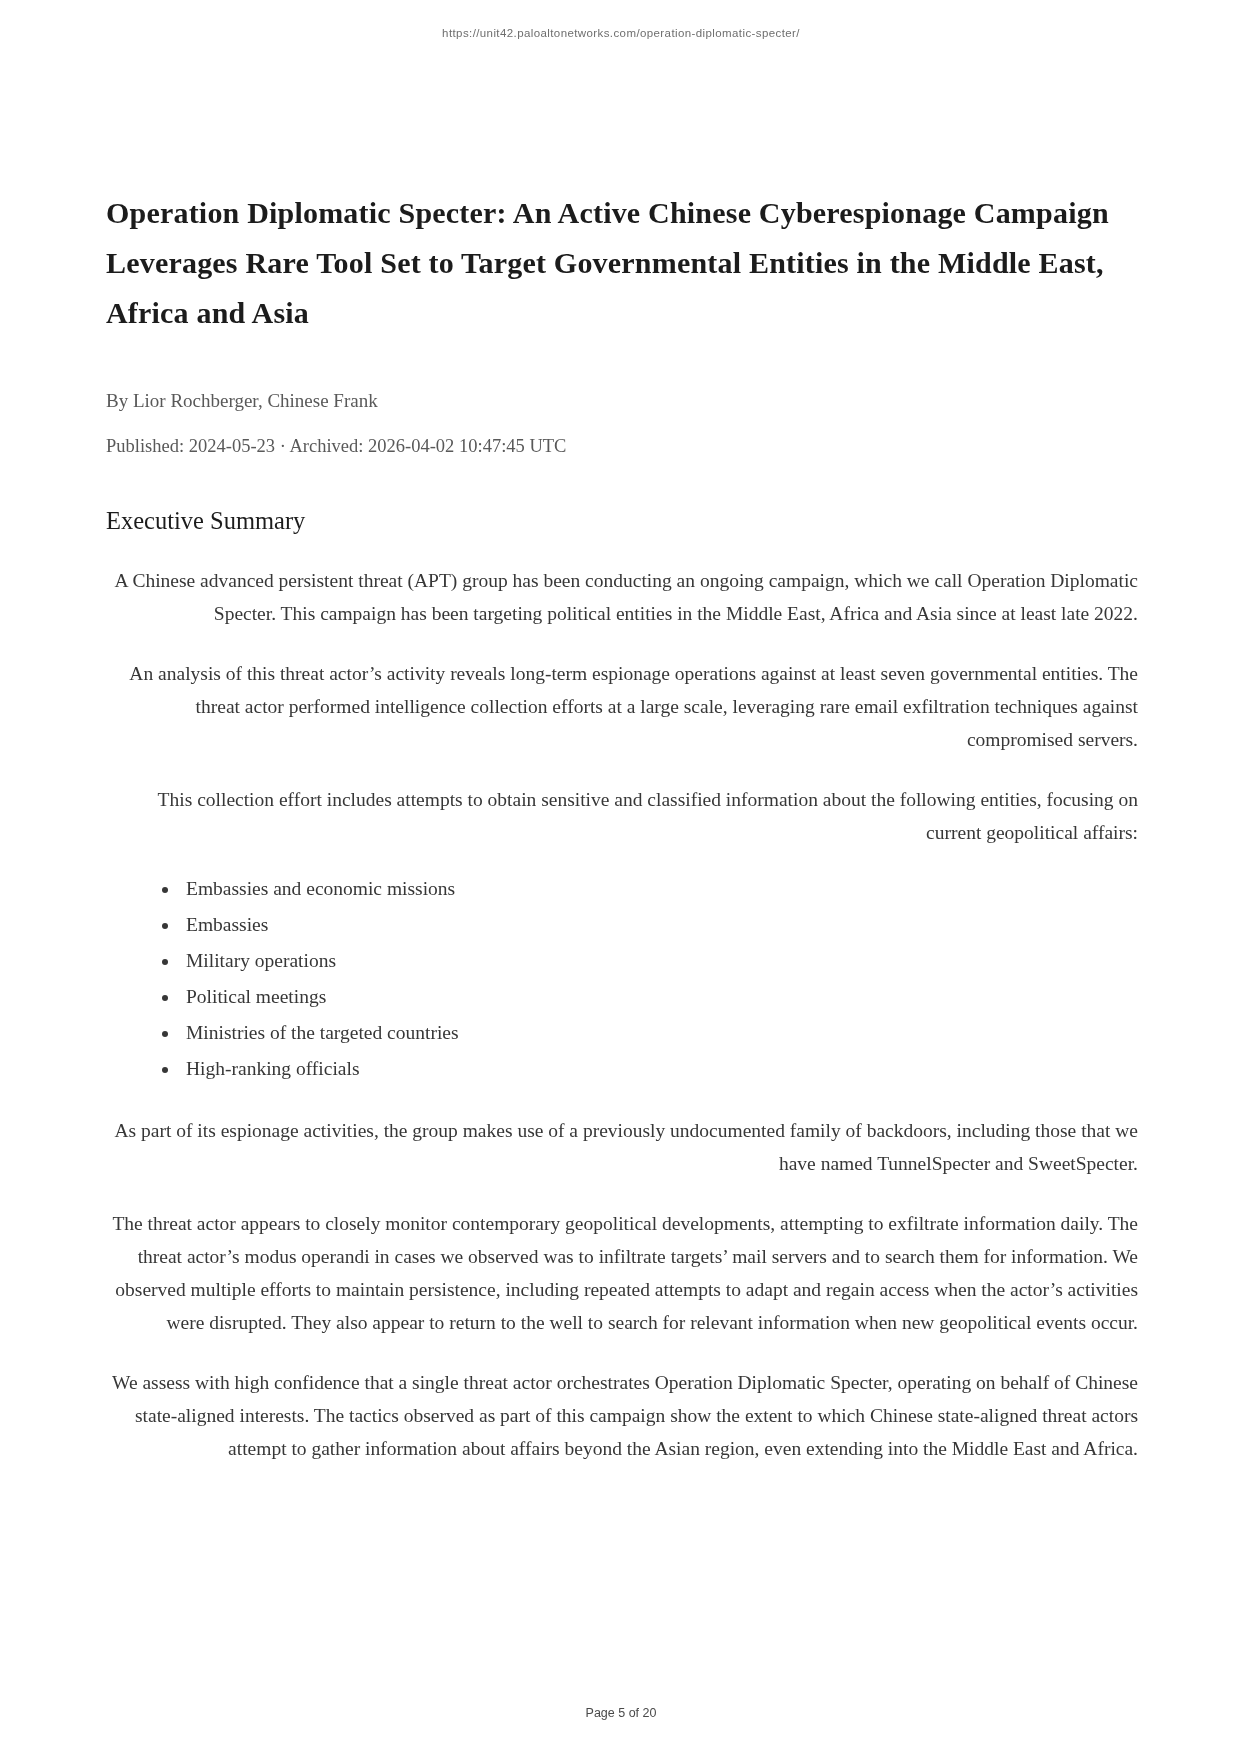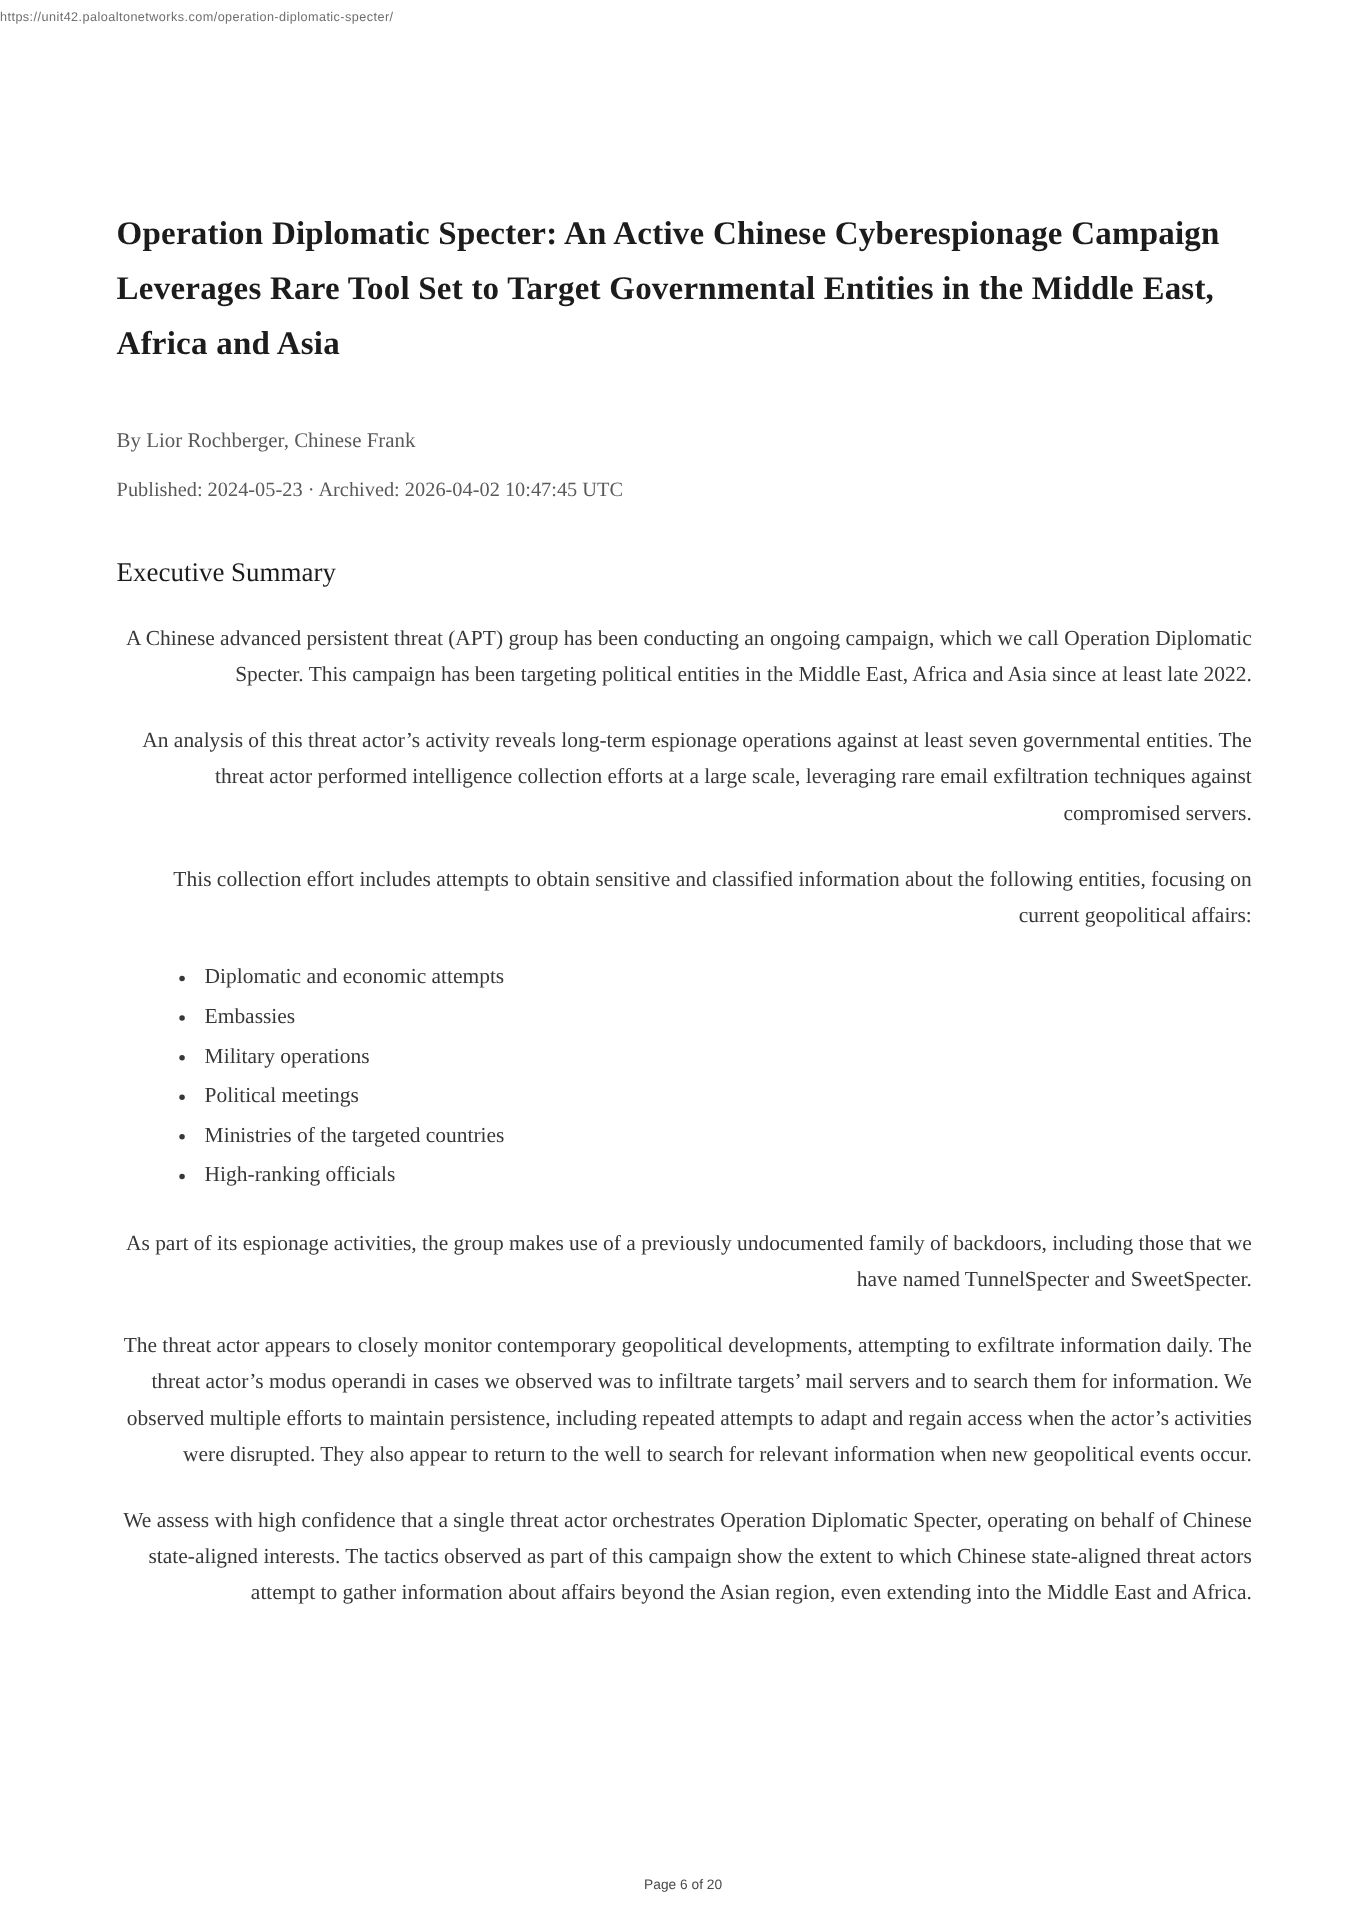--- a/index.html
+++ b/index.html
@@ -10,23 +10,24 @@
   .page {
     position: relative;
     width: 1242px;
     height: 1756px;
     background: #ffffff;
     overflow: hidden;
     font-family: "Liberation Serif", serif;
   }
   .url-header {
     position: absolute;
-    top: 10px;
+    top: 27px;
     left: 0;
     right: 0;
+    text-align: center;
     font-family: "Liberation Sans", sans-serif;
     font-size: 11.5px;
     letter-spacing: 0.4px;
     color: #6e6e6e;
   }
   .content {
     position: absolute;
     top: 0;
     left: 106px;
     width: 1032px;
@@ -104,31 +105,31 @@
 
     <h2 class="section-heading">Executive Summary</h2>
 
     <p>A Chinese advanced persistent threat (APT) group has been conducting an ongoing campaign, which we call Operation Diplomatic Specter. This campaign has been targeting political entities in the Middle East, Africa and Asia since at least late 2022.</p>
 
     <p>An analysis of this threat actor’s activity reveals long-term espionage operations against at least seven governmental entities. The threat actor performed intelligence collection efforts at a large scale, leveraging rare email exfiltration techniques against compromised servers.</p>
 
     <p>This collection effort includes attempts to obtain sensitive and classified information about the following entities, focusing on current geopolitical affairs:</p>
 
     <ul class="bullet-list">
-      <li>Diplomatic and economic attempts</li>
+      <li>Embassies and economic missions</li>
       <li>Embassies</li>
       <li>Military operations</li>
       <li>Political meetings</li>
       <li>Ministries of the targeted countries</li>
       <li>High-ranking officials</li>
     </ul>
 
     <p>As part of its espionage activities, the group makes use of a previously undocumented family of backdoors, including those that we have named TunnelSpecter and SweetSpecter.</p>
 
     <p>The threat actor appears to closely monitor contemporary geopolitical developments, attempting to exfiltrate information daily. The threat actor’s modus operandi in cases we observed was to infiltrate targets’ mail servers and to search them for information. We observed multiple efforts to maintain persistence, including repeated attempts to adapt and regain access when the actor’s activities were disrupted. They also appear to return to the well to search for relevant information when new geopolitical events occur.</p>
 
     <p>We assess with high confidence that a single threat actor orchestrates Operation Diplomatic Specter, operating on behalf of Chinese state-aligned interests. The tactics observed as part of this campaign show the extent to which Chinese state-aligned threat actors attempt to gather information about affairs beyond the Asian region, even extending into the Middle East and Africa.</p>
 
   </div>
 
-  <div class="page-footer">Page 6 of 20</div>
+  <div class="page-footer">Page 5 of 20</div>
 
 </div>
 
 </body></html>

